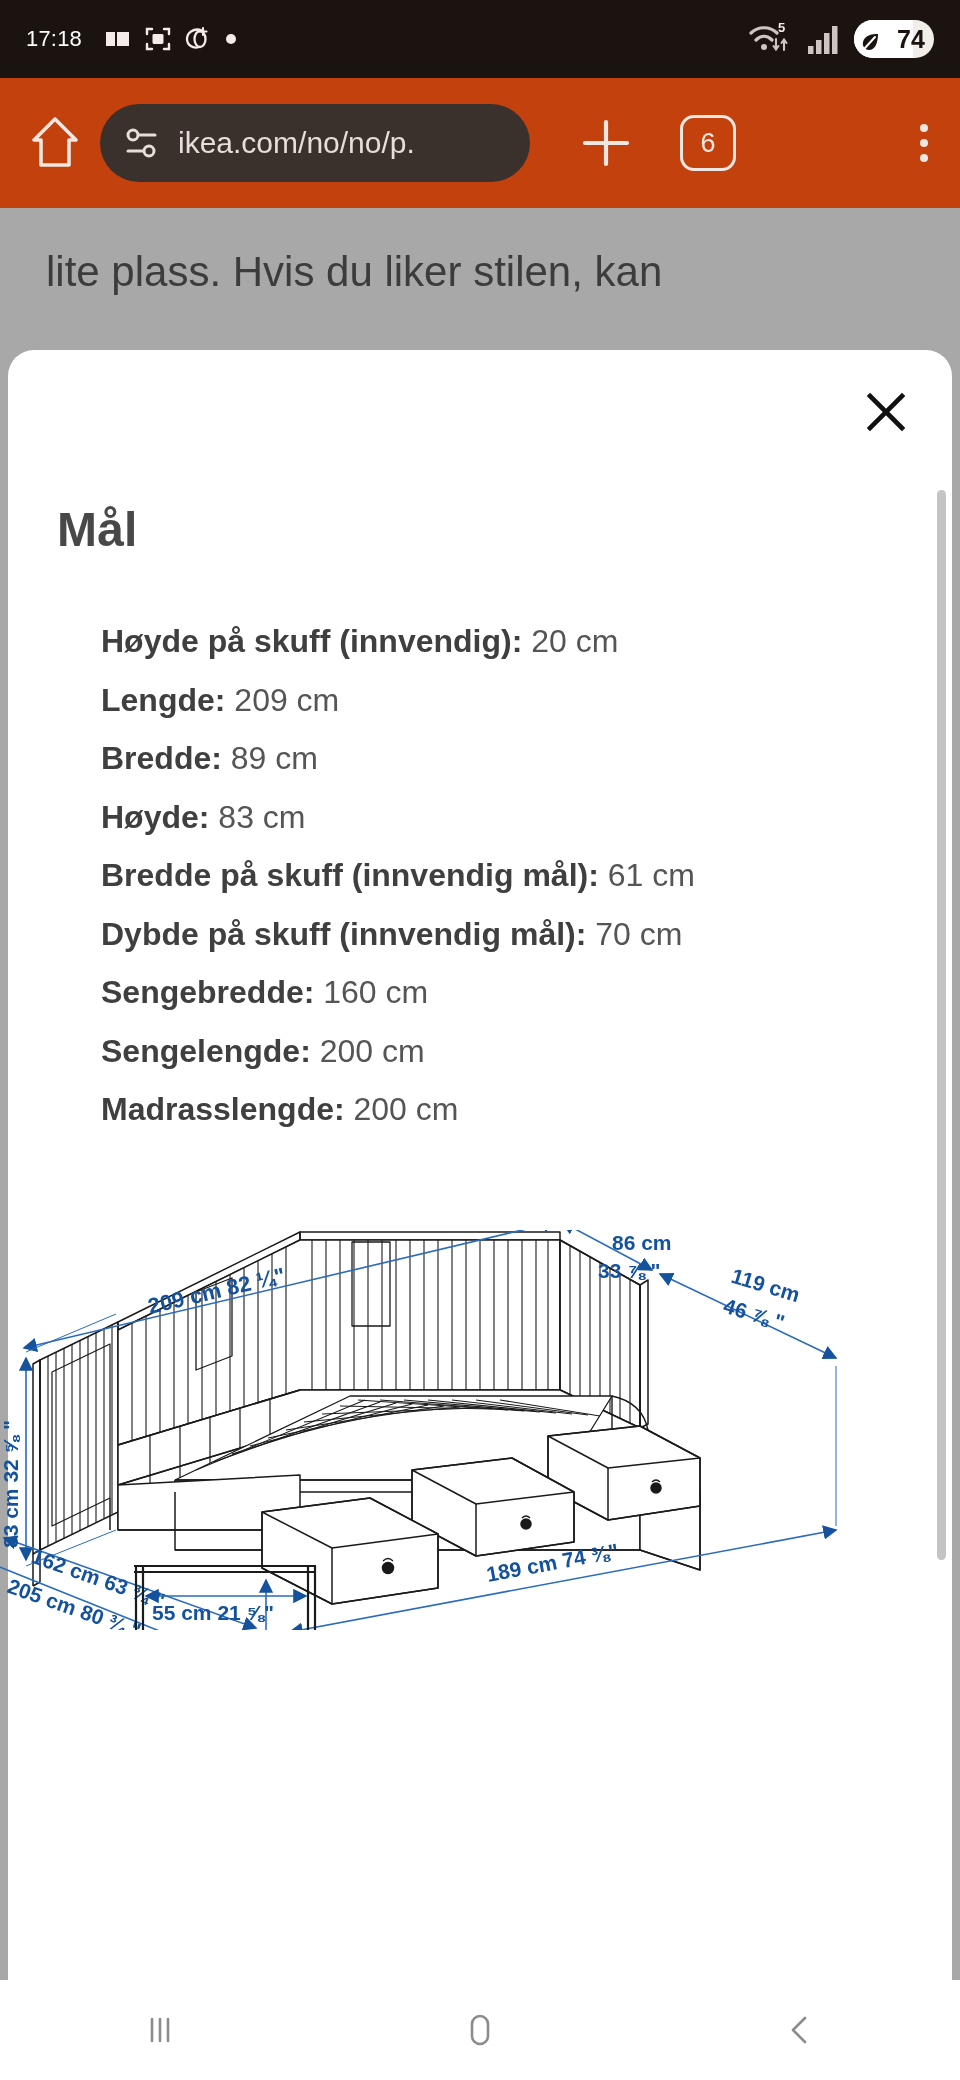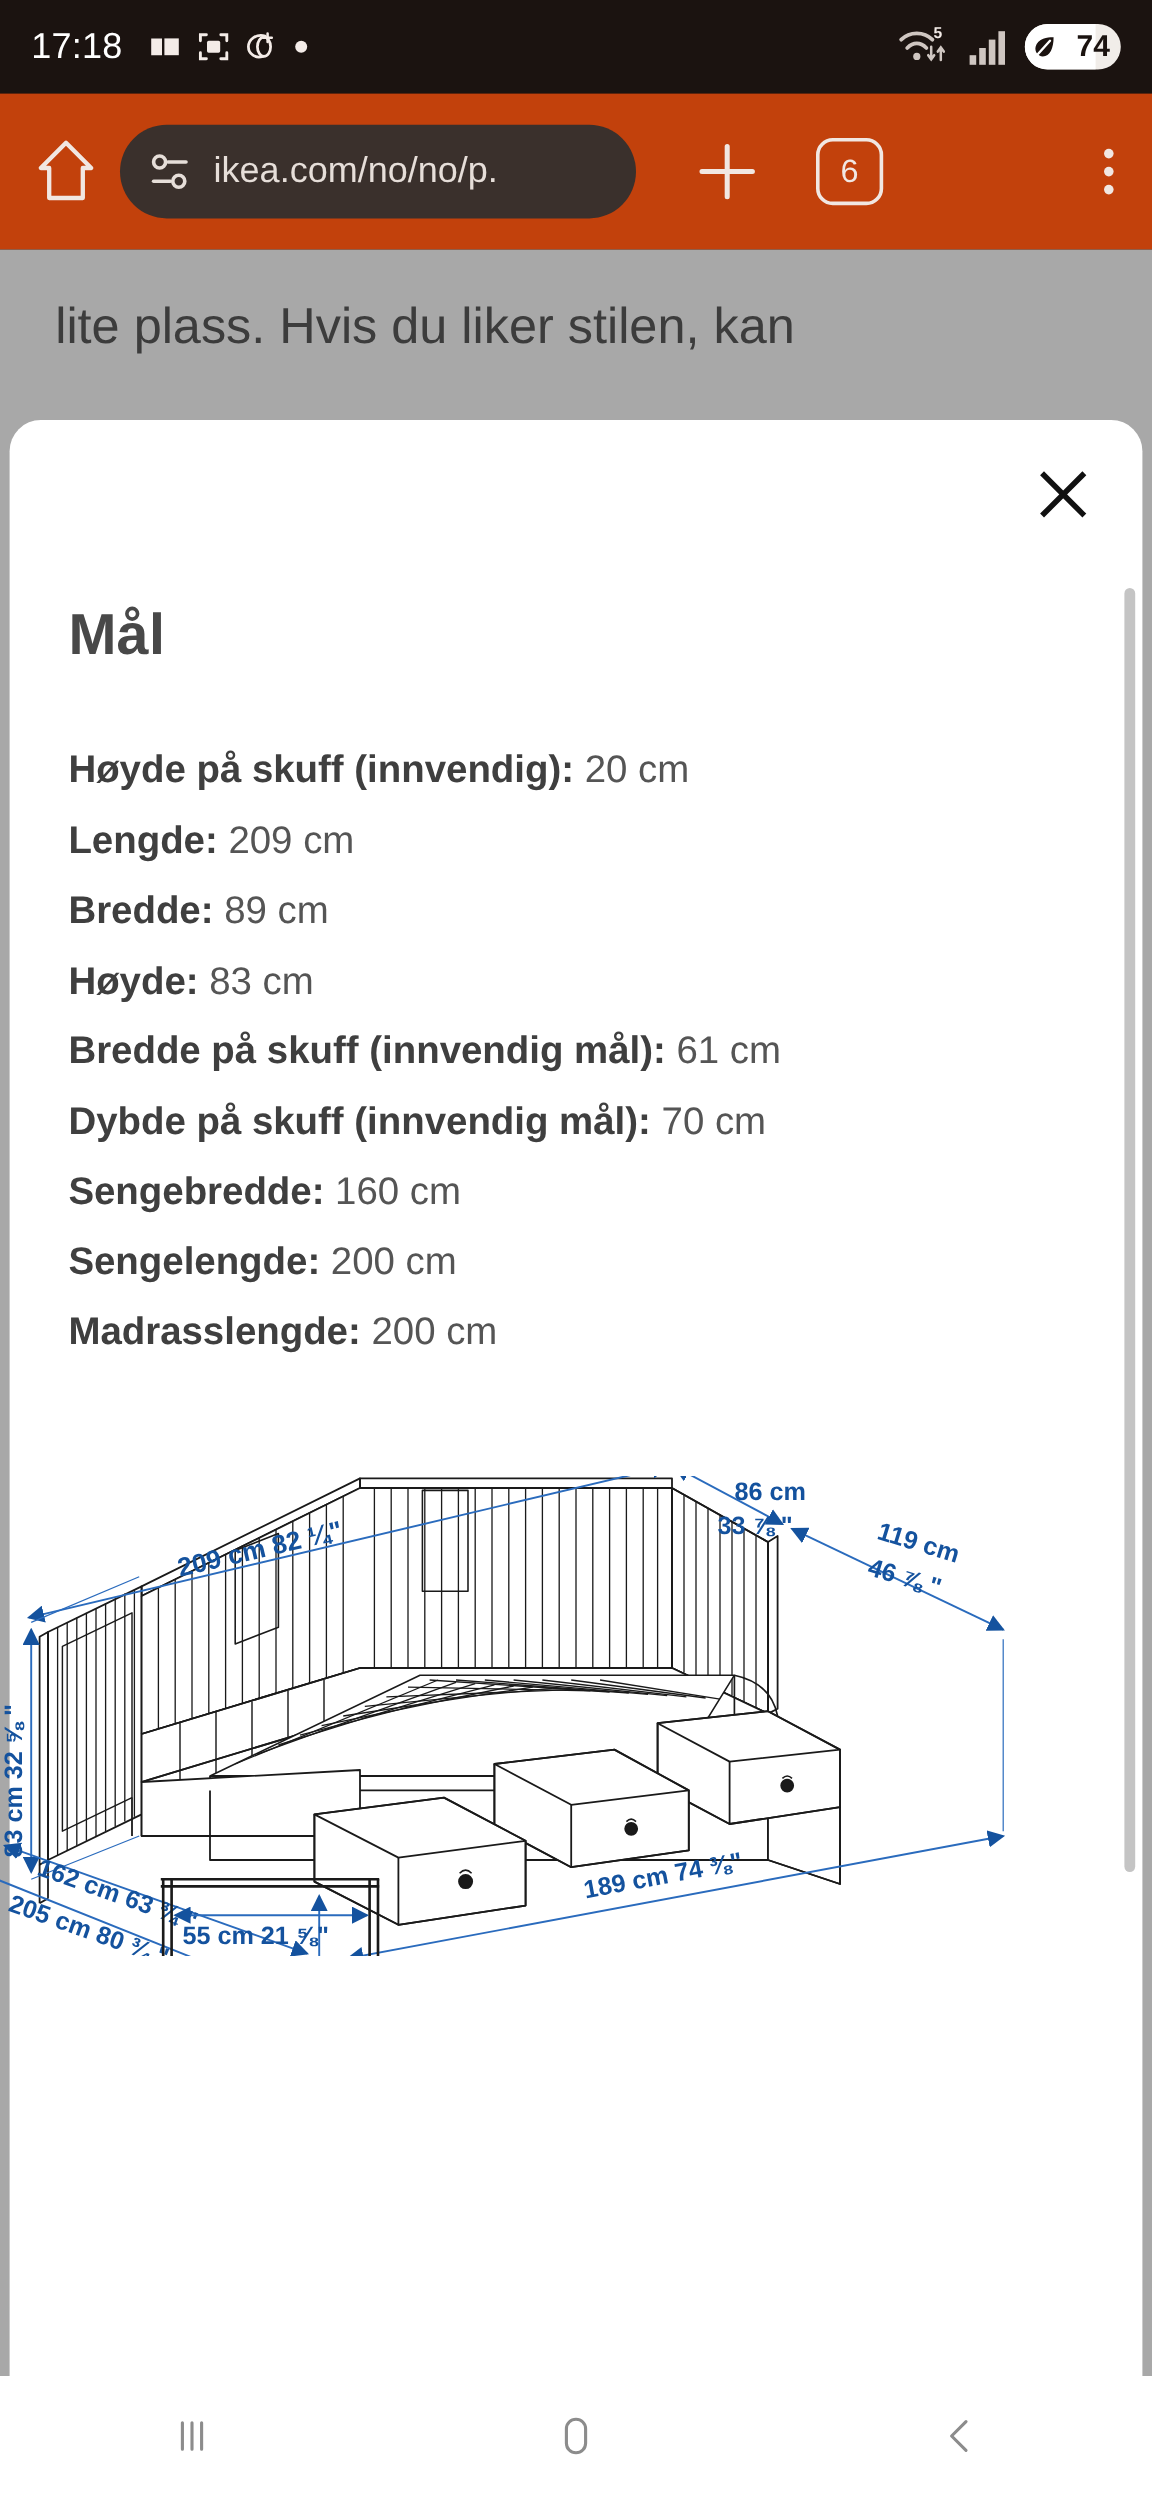--- a/index.html
+++ b/index.html
@@ -11,36 +11,36 @@
   }
 
   #screen { position:relative; width:960px; height:2080px; overflow:hidden; }
 
   
   #status-bar {
     position:absolute; left:0; top:0; width:960px; height:78px;
     background:#1b1310; color:#f4ece8;
     display:flex; align-items:center; padding:0 26px;
   }
-  #status-clock { font-size:30px; font-weight:400; letter-spacing:.2px; color:#ffffff; }
+  #status-clock { font-size:22px; font-weight:400; letter-spacing:.2px; color:#ffffff; }
   .status-left-icons { display:flex; align-items:center; gap:13px; margin-left:22px; }
   .status-right { margin-left:auto; display:flex; align-items:center; gap:11px; }
   .sicon { display:block; }
   .battery-pill {
     display:flex; align-items:center; justify-content:center;
     height:38px; min-width:80px; border-radius:19px;
     background:#f1ede9; color:#1b1310;
     font-size:25px; font-weight:700; padding:0 9px 0 4px;
     position:relative; overflow:hidden;
   }
   .battery-pill .fill {
     position:absolute; left:0; top:0; bottom:0; width:74%;
     background:#ffffff;
   }
-  .battery-pill .lbl { position:relative; display:flex; align-items:center; gap:15px; }
+  .battery-pill .lbl { position:relative; display:flex; align-items:flex-end; gap:15px; }
 
   
   #browser-bar {
     position:absolute; left:0; top:78px; width:960px; height:130px;
     background:#c2410c; display:flex; align-items:center; padding:0 22px;
   }
   #home-btn { width:66px; display:flex; justify-content:center; }
   #url-bar {
     flex:0 0 auto; width:430px; height:78px; margin-left:12px;
     background:#3a302c; border-radius:39px;
@@ -83,21 +83,21 @@
 
   #modal-title {
     position:absolute; left:57px; top:502px;
     font-size:48px; font-weight:700; color:#484848;
     letter-spacing:.2px;
   }
 
   #specs { position:absolute; left:57px; top:625px; width:820px; }
   .spec-row {
     font-size:32px; color:#4a4a4a; line-height:1.0;
-    margin-bottom:26.5px; white-space:nowrap;
+    margin-bottom:26.5px; white-space:nowrap;margin-left:44px;
   }
   .spec-row .k { font-weight:700; color:#3f3f3f; }
   .spec-row .v { font-weight:400; color:#555555; }
 
   
   #modal-scrollbar {
     position:absolute; right:6px; top:140px;
     width:9px; height:1070px; border-radius:5px; background:#c4c4c4;
   }
 

